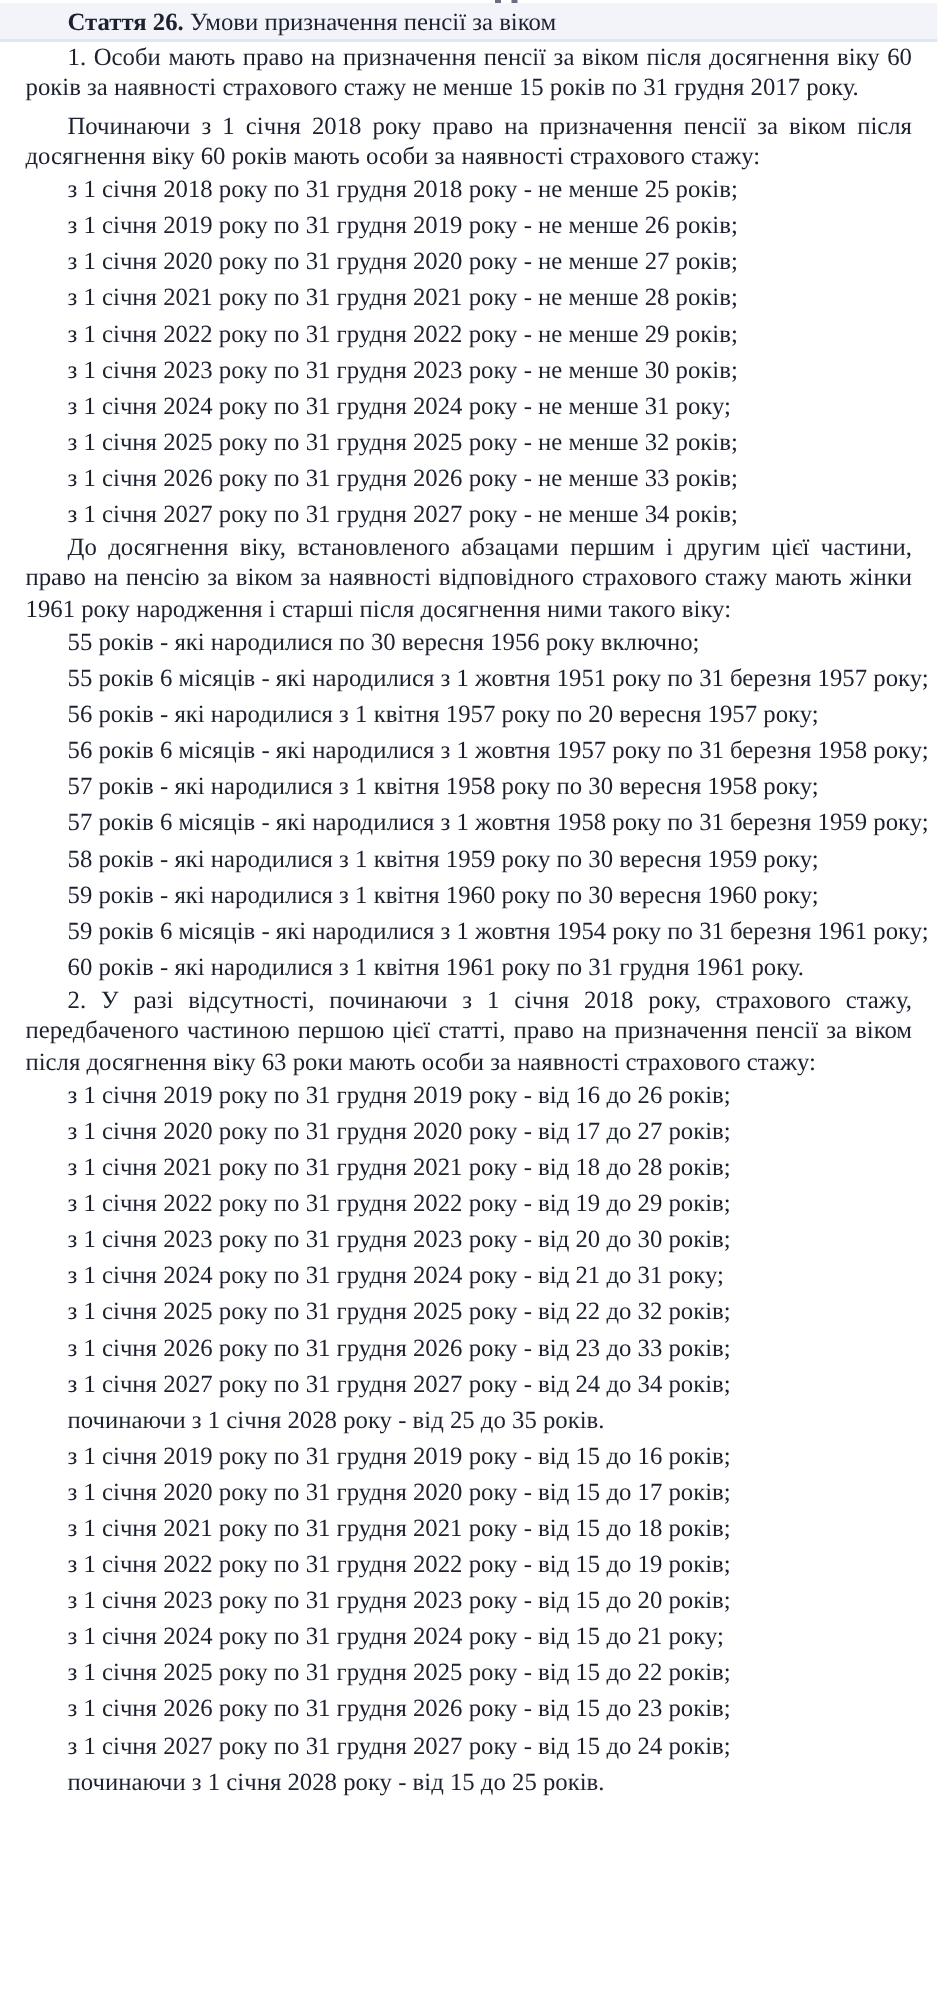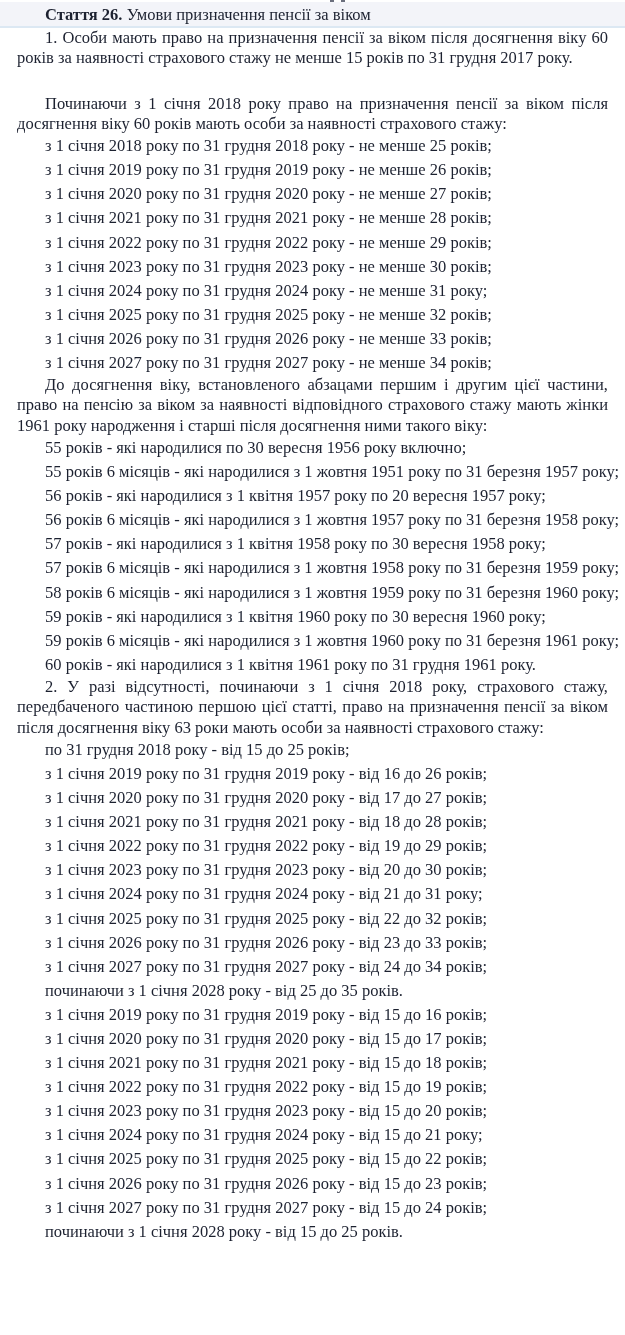--- a/index.html
+++ b/index.html
@@ -43,21 +43,21 @@
     padding: 0 17px 4px 17px;
   }
   .content p { margin: 0; }
 
   .para {
     line-height: 20.3px;
     text-align: justify;
     text-indent: 28px;
     margin-top: 2px;
   }
-  .para + .para { margin-top: 25px; }
+  .para + .para { margin-top: 5px; }
 
   .item-group { margin: 0; }
   .item {
     line-height: 24.1px;
     text-indent: 28px;
     white-space: nowrap;
   }
 </style>
 </head>
 <body style="color: rgb(28, 33, 48);">
@@ -89,28 +89,27 @@
       <p class="item">з 1 січня 2027 року по 31 грудня 2027 року - не менше 34 років;</p>
     </div>
     <p class="para">До досягнення віку, встановленого абзацами першим і другим цієї частини, право на пенсію за віком за наявності відповідного страхового стажу мають жінки 1961 року народження і старші після досягнення ними такого віку:</p>
     <div class="item-group">
       <p class="item">55 років - які народилися по 30 вересня 1956 року включно;</p>
       <p class="item">55 років 6 місяців - які народилися з 1 жовтня 1951 року по 31 березня 1957 року;</p>
       <p class="item">56 років - які народилися з 1 квітня 1957 року по 20 вересня 1957 року;</p>
       <p class="item">56 років 6 місяців - які народилися з 1 жовтня 1957 року по 31 березня 1958 року;</p>
       <p class="item">57 років - які народилися з 1 квітня 1958 року по 30 вересня 1958 року;</p>
       <p class="item">57 років 6 місяців - які народилися з 1 жовтня 1958 року по 31 березня 1959 року;</p>
-      <p class="item">58 років 6 місяців - які народилися з 1 жовтня 1959 року по 31 березня 1960 року;</p>
+      <p class="item">58 років - які народилися з 1 квітня 1959 року по 30 вересня 1959 року;</p>
       <p class="item">59 років - які народилися з 1 квітня 1960 року по 30 вересня 1960 року;</p>
-      <p class="item">59 років 6 місяців - які народилися з 1 жовтня 1960 року по 31 березня 1961 року;</p>
+      <p class="item">59 років 6 місяців - які народилися з 1 жовтня 1954 року по 31 березня 1961 року;</p>
       <p class="item">60 років - які народилися з 1 квітня 1961 року по 31 грудня 1961 року.</p>
     </div>
     <p class="para">2. У разі відсутності, починаючи з 1 січня 2018 року, страхового стажу, передбаченого частиною першою цієї статті, право на призначення пенсії за віком після досягнення віку 63 роки мають особи за наявності страхового стажу:</p>
     <div class="item-group">
-      <p class="item">по 31 грудня 2018 року - від 15 до 25 років;</p>
       <p class="item">з 1 січня 2019 року по 31 грудня 2019 року - від 16 до 26 років;</p>
       <p class="item">з 1 січня 2020 року по 31 грудня 2020 року - від 17 до 27 років;</p>
       <p class="item">з 1 січня 2021 року по 31 грудня 2021 року - від 18 до 28 років;</p>
       <p class="item">з 1 січня 2022 року по 31 грудня 2022 року - від 19 до 29 років;</p>
       <p class="item">з 1 січня 2023 року по 31 грудня 2023 року - від 20 до 30 років;</p>
       <p class="item">з 1 січня 2024 року по 31 грудня 2024 року - від 21 до 31 року;</p>
       <p class="item">з 1 січня 2025 року по 31 грудня 2025 року - від 22 до 32 років;</p>
       <p class="item">з 1 січня 2026 року по 31 грудня 2026 року - від 23 до 33 років;</p>
       <p class="item">з 1 січня 2027 року по 31 грудня 2027 року - від 24 до 34 років;</p>
       <p class="item">починаючи з 1 січня 2028 року - від 25 до 35 років.</p>

